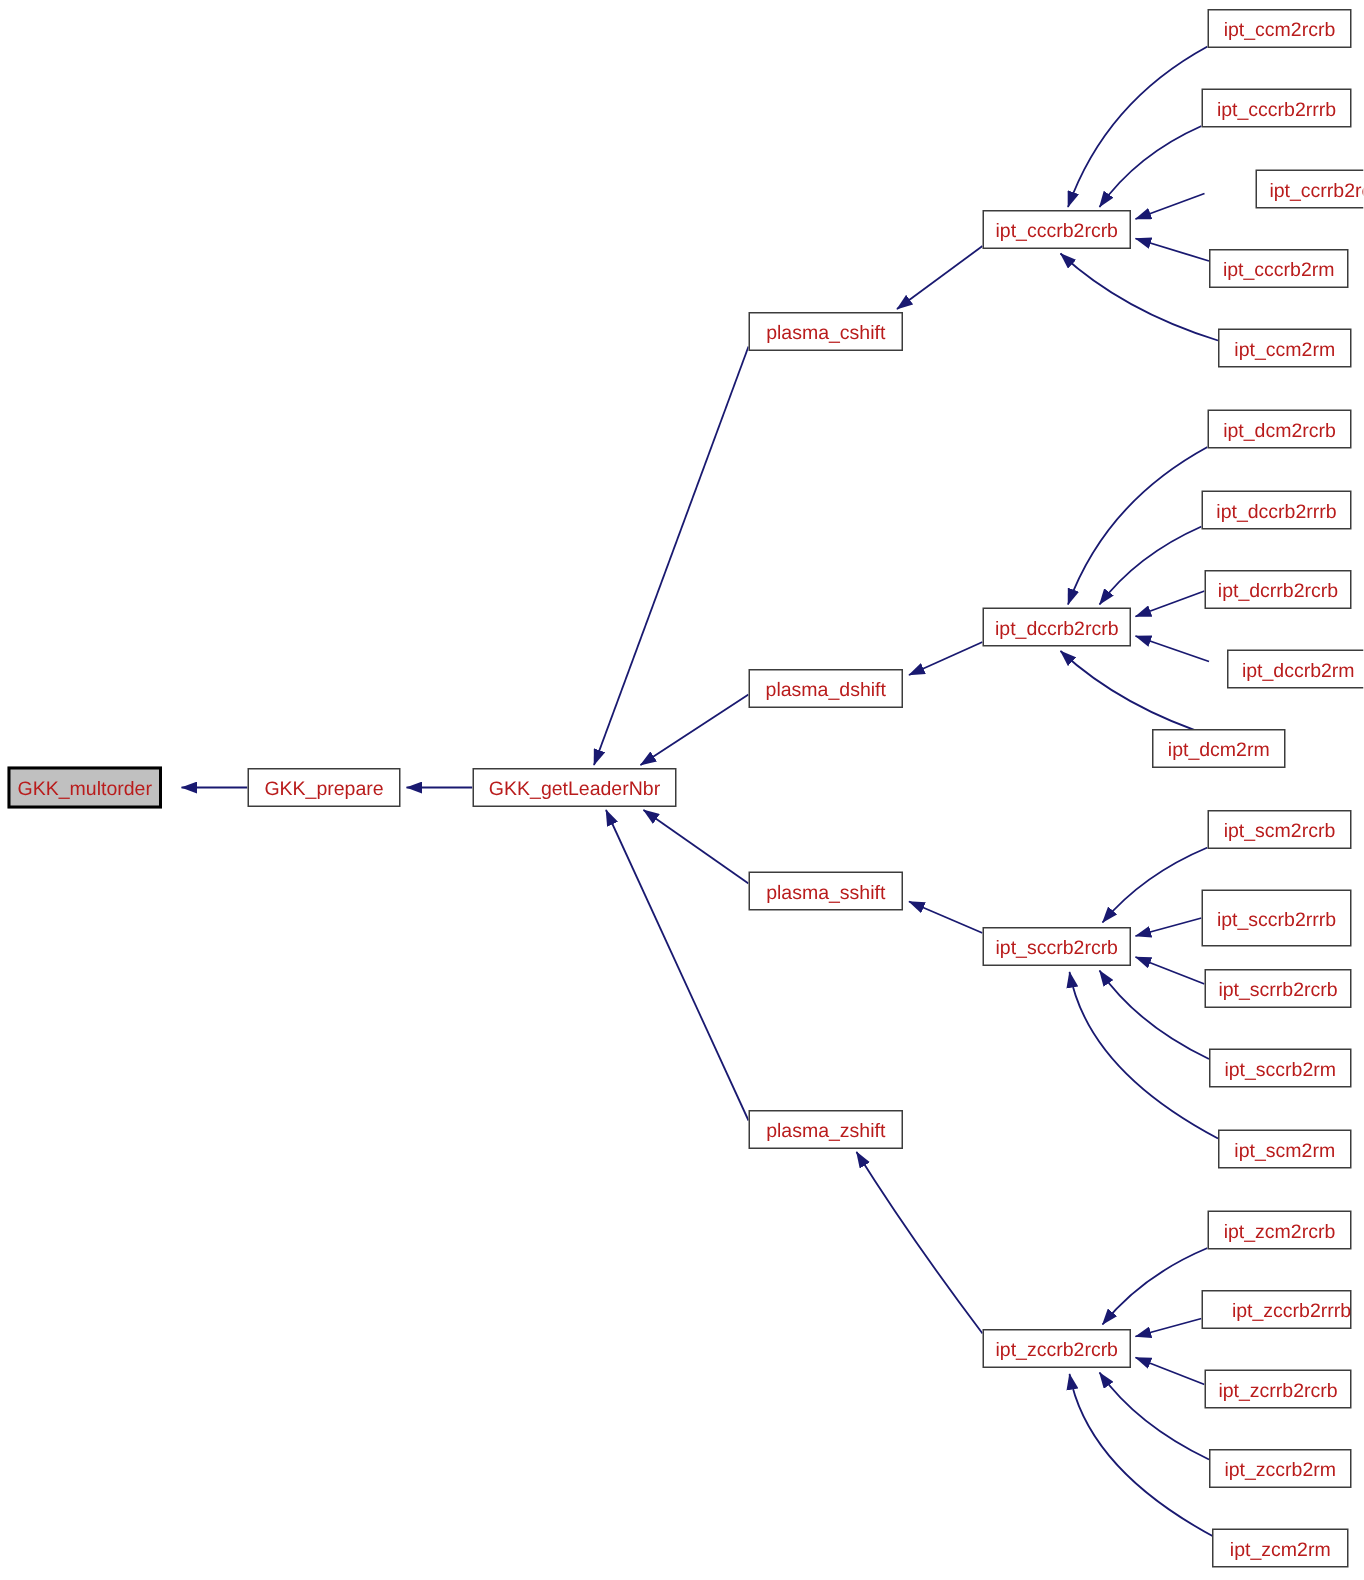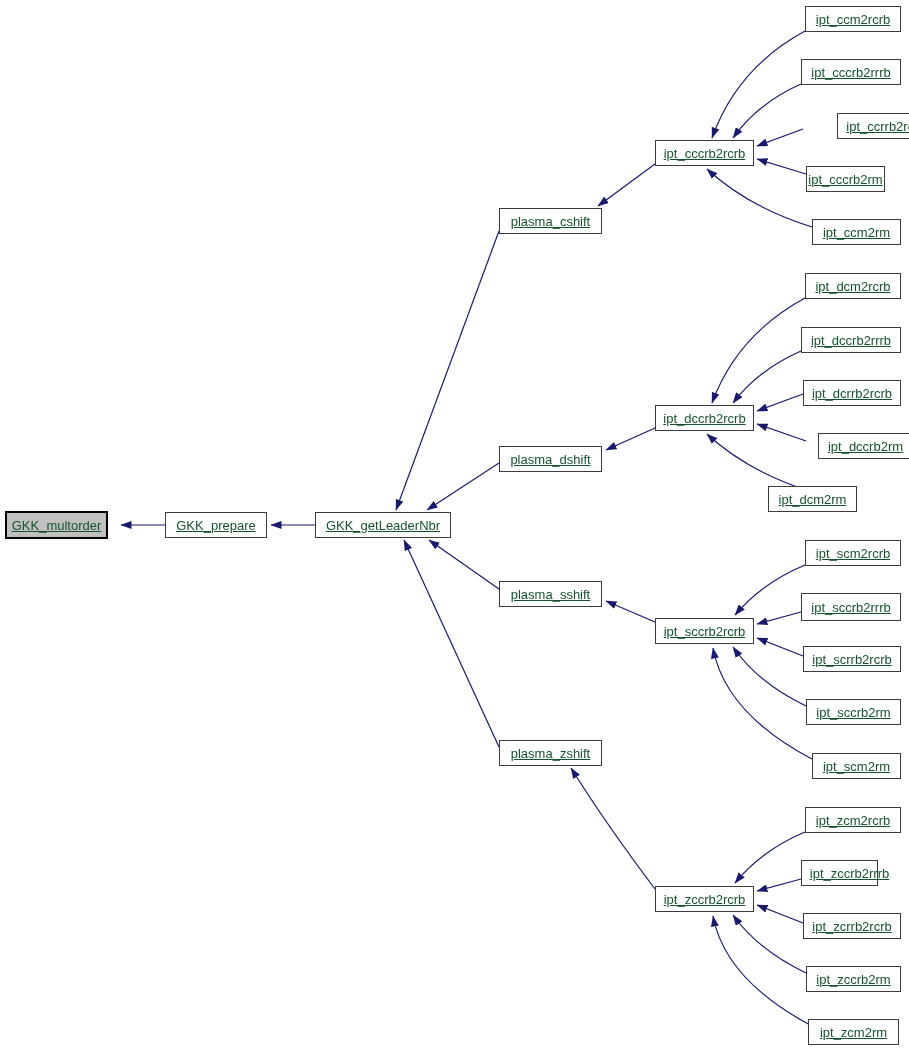--- a/index.html
+++ b/index.html
@@ -23,26 +23,25 @@
     height: 1053px;
   }
   .node {
     position: absolute;
     box-sizing: border-box;
     display: flex;
     align-items: center;
     justify-content: center;
     background: #ffffff;
     border: 1px solid #3c3c3c;
-    color: #14532d;
+    color: #b91c1c;
     font-size: 13px;
     white-space: nowrap;
     cursor: pointer;
     z-index: 2;
-    text-decoration: underline;
   }
   .node.hl {
     background: #c0c0c0;
     border: 2px solid #000000;
     cursor: default;
   }
   .edge {
     fill: none;
     stroke: #191970;
     stroke-width: 1.2;
@@ -99,31 +98,31 @@
       <div class="node" style="left: 499px; top: 446px; width: 103px; height: 26px;">plasma_dshift</div>
       <div class="node" style="left: 499px; top: 581px; width: 103px; height: 26px;">plasma_sshift</div>
       <div class="node" style="left: 499px; top: 740px; width: 103px; height: 26px;">plasma_zshift</div>
       <div class="node" style="left: 655px; top: 140px; width: 99px; height: 26px;">ipt_cccrb2rcrb</div>
       <div class="node" style="left: 655px; top: 405px; width: 99px; height: 26px;">ipt_dccrb2rcrb</div>
       <div class="node" style="left: 655px; top: 618px; width: 99px; height: 26px;">ipt_sccrb2rcrb</div>
       <div class="node" style="left: 655px; top: 886px; width: 99px; height: 26px;">ipt_zccrb2rcrb</div>
       <div class="node" style="left: 805px; top: 6px; width: 96px; height: 26px;">ipt_ccm2rcrb</div>
       <div class="node" style="left: 801px; top: 59px; width: 100px; height: 26px; text-align: center;">ipt_cccrb2rrrb</div>
       <div class="node" style="left: 837px; top: 113px; width: 98px; height: 26px;">ipt_ccrrb2rcrb</div>
-      <div class="node" style="left: 806px; top: 166px; width: 79px; height: 26px;">ipt_cccrb2rm</div>
+      <div class="node" style="left: 806px; top: 166px; width: 93px; height: 26px;">ipt_cccrb2rm</div>
       <div class="node" style="left: 812px; top: 219px; width: 89px; height: 26px;">ipt_ccm2rm</div>
       <div class="node" style="left: 805px; top: 273px; width: 96px; height: 26px;">ipt_dcm2rcrb</div>
       <div class="node" style="left: 801px; top: 327px; width: 100px; height: 26px;">ipt_dccrb2rrrb</div>
       <div class="node" style="left: 803px; top: 380px; width: 98px; height: 26px;">ipt_dcrrb2rcrb</div>
       <div class="node" style="left: 818px; top: 433px; width: 95px; height: 26px;">ipt_dccrb2rm</div>
       <div class="node" style="left: 768px; top: 486px; width: 89px; height: 26px;">ipt_dcm2rm</div>
       <div class="node" style="left: 805px; top: 540px; width: 96px; height: 26px;">ipt_scm2rcrb</div>
-      <div class="node" style="left: 801px; top: 593px; width: 100px; height: 28px;">ipt_sccrb2rrrb</div>
+      <div class="node" style="left: 801px; top: 593px; width: 100px; height: 38px;">ipt_sccrb2rrrb</div>
       <div class="node" style="left: 803px; top: 646px; width: 98px; height: 26px;">ipt_scrrb2rcrb</div>
       <div class="node" style="left: 806px; top: 699px; width: 95px; height: 26px;">ipt_sccrb2rm</div>
       <div class="node" style="left: 812px; top: 753px; width: 89px; height: 26px;">ipt_scm2rm</div>
       <div class="node" style="left: 805px; top: 807px; width: 96px; height: 26px;">ipt_zcm2rcrb</div>
-      <div class="node" style="left: 801px; top: 860px; width: 77px; height: 26px; padding-left: 20px;">ipt_zccrb2rrrb</div>
+      <div class="node" style="left: 801px; top: 860px; width: 100px; height: 26px; padding-left: 20px;">ipt_zccrb2rrrb</div>
       <div class="node" style="left: 803px; top: 913px; width: 98px; height: 26px;">ipt_zcrrb2rcrb</div>
       <div class="node" style="left: 806px; top: 966px; width: 95px; height: 26px;">ipt_zccrb2rm</div>
       <div class="node" style="left: 808px; top: 1019px; width: 91px; height: 26px;">ipt_zcm2rm</div>
     </div>
 </div>
 
 </body></html>

